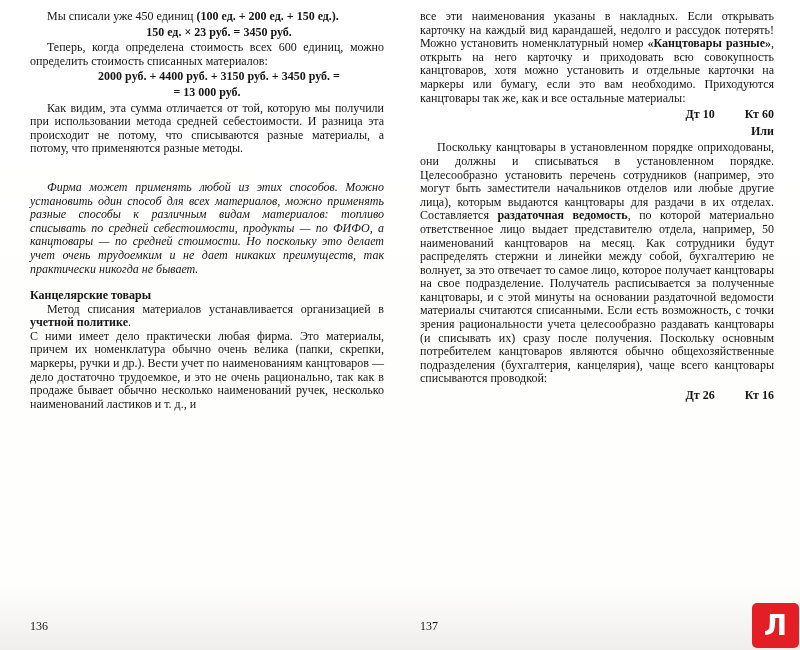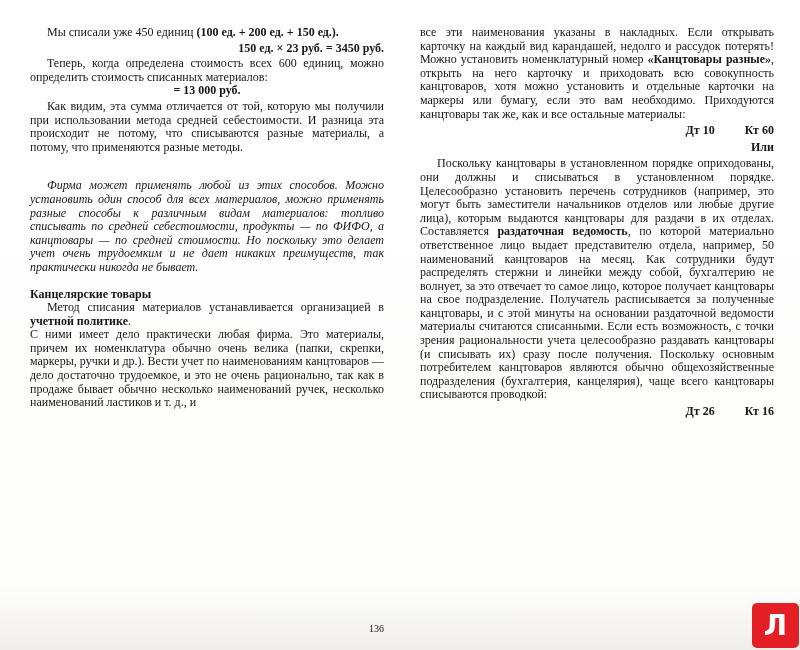--- a/index.html
+++ b/index.html
@@ -8,72 +8,74 @@
     background:#f4f4f2;
     font-family:"Liberation Serif","DejaVu Serif",serif;
     color:#161616;
   }
   .scan{
     position:relative;width:800px;height:650px;
     background:linear-gradient(180deg,#ffffff 0%,#fefefd 90%,#efeeec 100%);
   }
   .spread{
     display:flex;box-sizing:border-box;height:100%;
-    padding:26px 26px 12px 30px;gap:36px;
+    padding:10px 26px 12px 30px;gap:36px;
   }
   .page{flex:1;display:flex;flex-direction:column;min-width:0;}
   .page-body{flex:1;font-size:12px;line-height:13.6px;text-align:justify;}
   .blk{margin:0;}
   .para{text-indent:17px;}
   .para-noindent{text-indent:0;}
-  .formula{font-weight:bold;padding-left:24px;margin:2px 0;text-align:right;text-indent:0;}
+  .formula{font-weight:bold;padding-left:24px;margin:2px 0;text-align:center;text-indent:0;}
   .formula-center{font-weight:normal;text-align:center;margin:0 0 2px;text-indent:0;}
   .heading{font-weight:bold;margin-top:13px;text-align:left;}
   .entry{font-weight:bold;padding-left:15px;margin:3px 0;text-align:right;text-indent:0;}
   .sp{margin-top:25px;font-style:italic;}
   .gap{margin-left:30px;}
-  .page-number{text-align:right;font-size:10px;padding:8px 0 4px;}
+  .page-number{text-align:left;font-size:12px;padding:8px 0 4px;}
   .watermark{
     position:absolute;right:1px;bottom:2px;width:47px;height:45px;
     border-radius:5px;display:flex;align-items:center;justify-content:center;
   }
   .watermark span{
     color:#ffffff;font-family:"DejaVu Sans","Liberation Sans",sans-serif;
     font-weight:bold;font-size:28px;line-height:1;
   }
 </style>
 </head>
 <body>
 
 <div class="scan">
   <div class="spread">
 
     <div class="page">
       <div class="page-body">
           <div class="blk para"><span>Мы списали уже 450 единиц </span><b>(100 ед. + 200 ед. + 150 ед.).</b></div>
           <div class="blk formula"><b>150 ед. × 23 руб. = 3450 руб.</b></div>
           <div class="blk para"><span>Теперь, когда определена стоимость всех 600 единиц, можно определить стоимость списанных материалов:</span></div>
+          <div class="blk formula"><b>2000 руб. + 4400 руб. + 3150 руб. + 3450 руб. =</b></div>
           <div class="blk formula-center"><b>= 13 000 руб.</b></div>
           <div class="blk para"><span>Как видим, эта сумма отличается от той, которую мы получили при использовании метода средней себестоимости. И разница эта происходит не потому, что списываются разные материалы, а потому, что применяются разные методы.</span></div>
           <div class="blk para sp"><span>Фирма может применять любой из этих способов. Можно установить один способ для всех материалов, можно применять разные способы к различным видам материалов: топливо списывать по средней себестоимости, продукты — по ФИФО, а канцтовары — по средней стоимости. Но поскольку это делает учет очень трудоемким и не дает никаких преимуществ, так практически никогда не бывает.</span></div>
           <div class="blk heading"><b>Канцелярские товары</b></div>
           <div class="blk para"><span>Метод списания материалов устанавливается организацией в </span><b>учетной политике</b><span>.</span></div>
           <div class="blk para-noindent"><span>С ними имеет дело практически любая фирма. Это материалы, причем их номенклатура обычно очень велика (папки, скрепки, маркеры, ручки и др.). Вести учет по наименованиям канцтоваров — дело достаточно трудоемкое, и это не очень рационально, так как в продаже бывает обычно несколько наименований ручек, несколько наименований ластиков и т. д., и</span></div>
         </div>
       <div class="page-number">136</div>
     </div>
 
     <div class="page">
       <div class="page-body">
           <div class="blk para-noindent"><span>все эти наименования указаны в накладных. Если открывать карточку на каждый вид карандашей, недолго и рассудок потерять! Можно установить номенклатурный номер </span><b>«Канцтовары разные»</b><span>, открыть на него карточку и приходовать всю совокупность канцтоваров, хотя можно установить и отдельные карточки на маркеры или бумагу, если это вам необходимо. Приходуются канцтовары так же, как и все остальные материалы:</span></div>
           <div class="blk entry"><b>Дт 10</b><b class="gap">Кт 60</b></div>
           <div class="blk entry"><b>Или</b></div>
           <div class="blk para"><span>Поскольку канцтовары в установленном порядке оприходованы, они должны и списываться в установленном порядке. Целесообразно установить перечень сотрудников (например, это могут быть заместители начальников отделов или любые другие лица), которым выдаются канцтовары для раздачи в их отделах. Составляется </span><b>раздаточная ведомость</b><span>, по которой материально ответственное лицо выдает представителю отдела, например, 50 наименований канцтоваров на месяц. Как сотрудники будут распределять стержни и линейки между собой, бухгалтерию не волнует, за это отвечает то самое лицо, которое получает канцтовары на свое подразделение. Получатель расписывается за полученные канцтовары, и с этой минуты на основании раздаточной ведомости материалы считаются списанными. Если есть возможность, с точки зрения рациональности учета целесообразно раздавать канцтовары (и списывать их) сразу после получения. Поскольку основным потребителем канцтоваров являются обычно общехозяйственные подразделения (бухгалтерия, канцелярия), чаще всего канцтовары списываются проводкой:</span></div>
           <div class="blk entry"><b>Дт 26</b><b class="gap">Кт 16</b></div>
         </div>
+      <div class="page-number">137</div>
     </div>
 
   </div>
 
   <div class="watermark" style="background: rgb(227, 30, 36);">
     <span>Л</span>
   </div>
 </div>
 
 </body></html>

